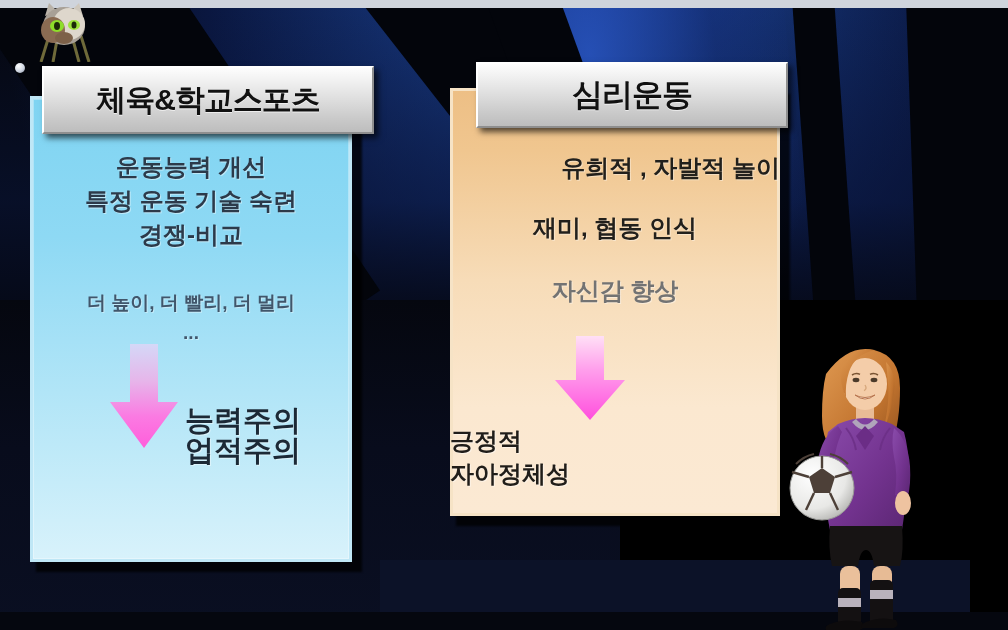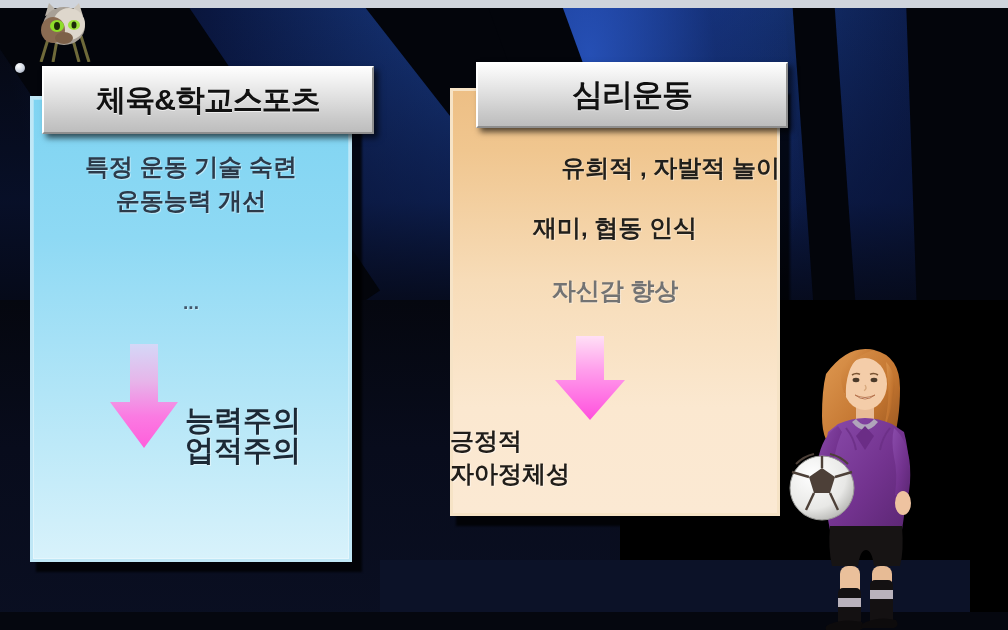--- a/index.html
+++ b/index.html
@@ -228,25 +228,27 @@
   <div class="panel panel-left">
     <div class="panel-shadow"></div>
     <div class="panel-body"></div>
   </div>
 
   <div class="title-plate plate-left">
     <span class="ttl">체육&amp;학교스포츠</span>
   </div>
 
   <div class="left-lines">
+    <div>운동능력 개선</div>
     <div>특정 운동 기술 숙련</div>
-    <div>운동능력 개선</div>
+    <div>경쟁-비교</div>
   </div>
 
   <div class="left-sub">
+    <div>더 높이, 더 빨리, 더 멀리</div>
     <div>...</div>
   </div>
 
   <div class="arrow" style="left:104px; top:344px;">
     <svg viewBox="0 0 80 108" width="80" height="108">
       <defs>
         <linearGradient id="lgA" x1="0" y1="0" x2="0" y2="1">
           <stop offset="0%" stop-color="#d4d8f7"></stop>
           <stop offset="35%" stop-color="#e6b6ea"></stop>
           <stop offset="70%" stop-color="#fb7ae2"></stop>

